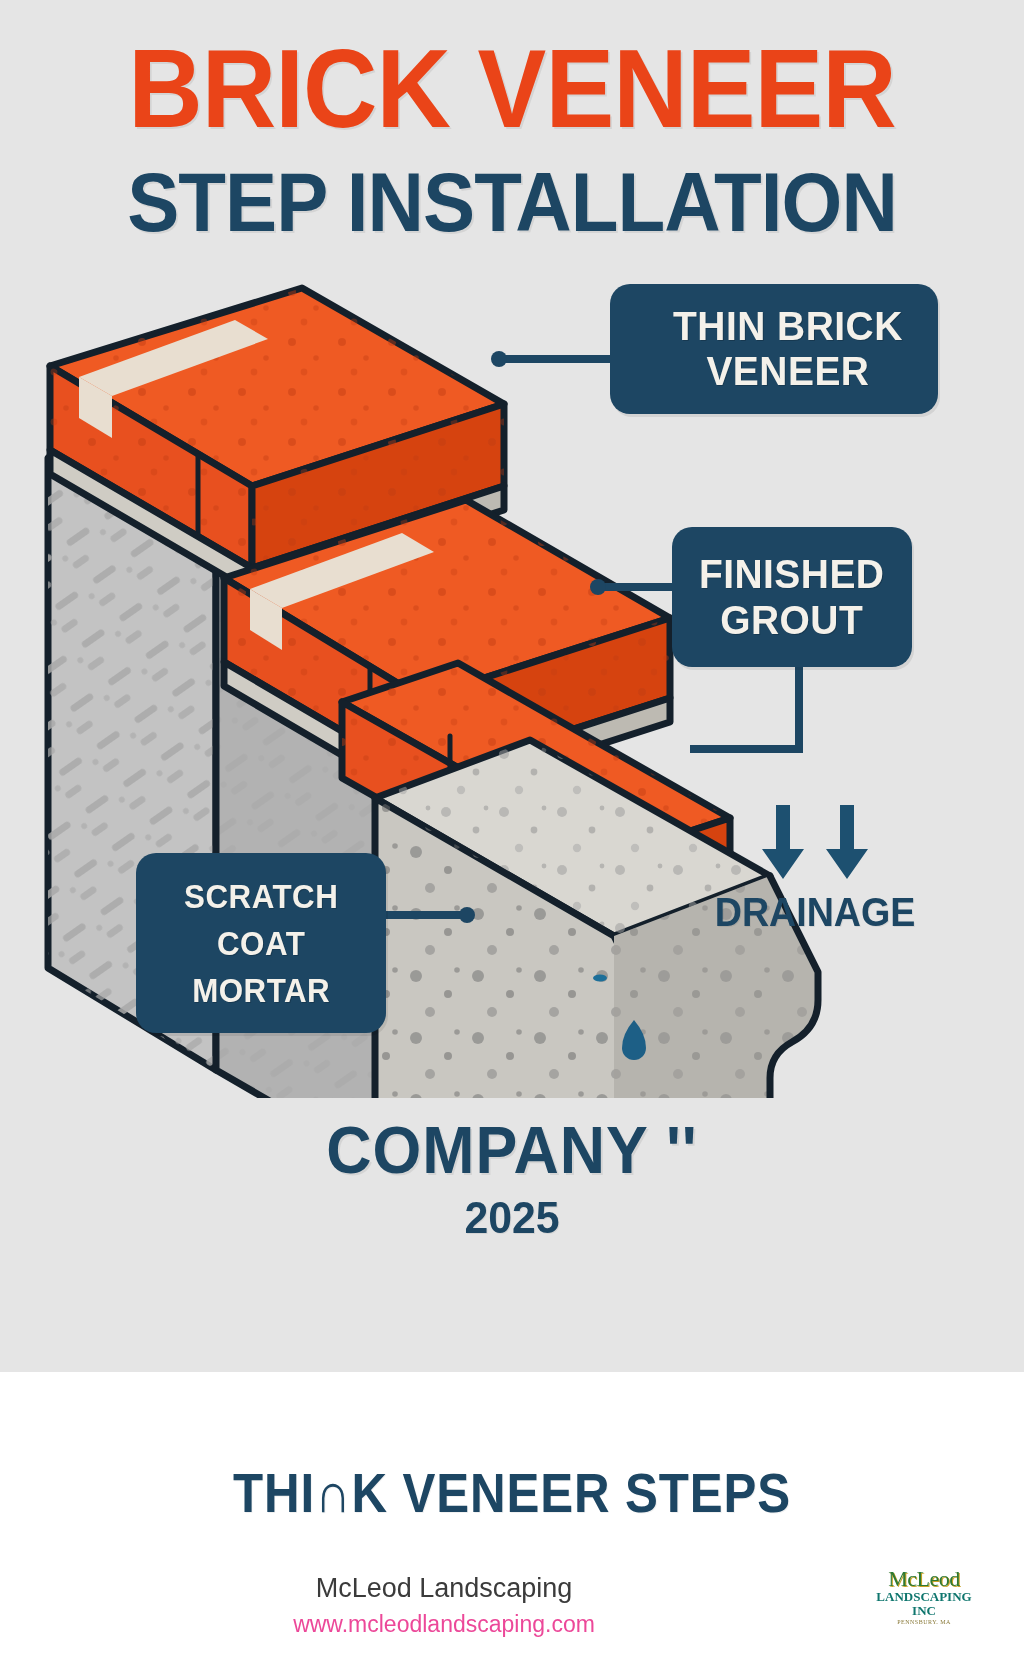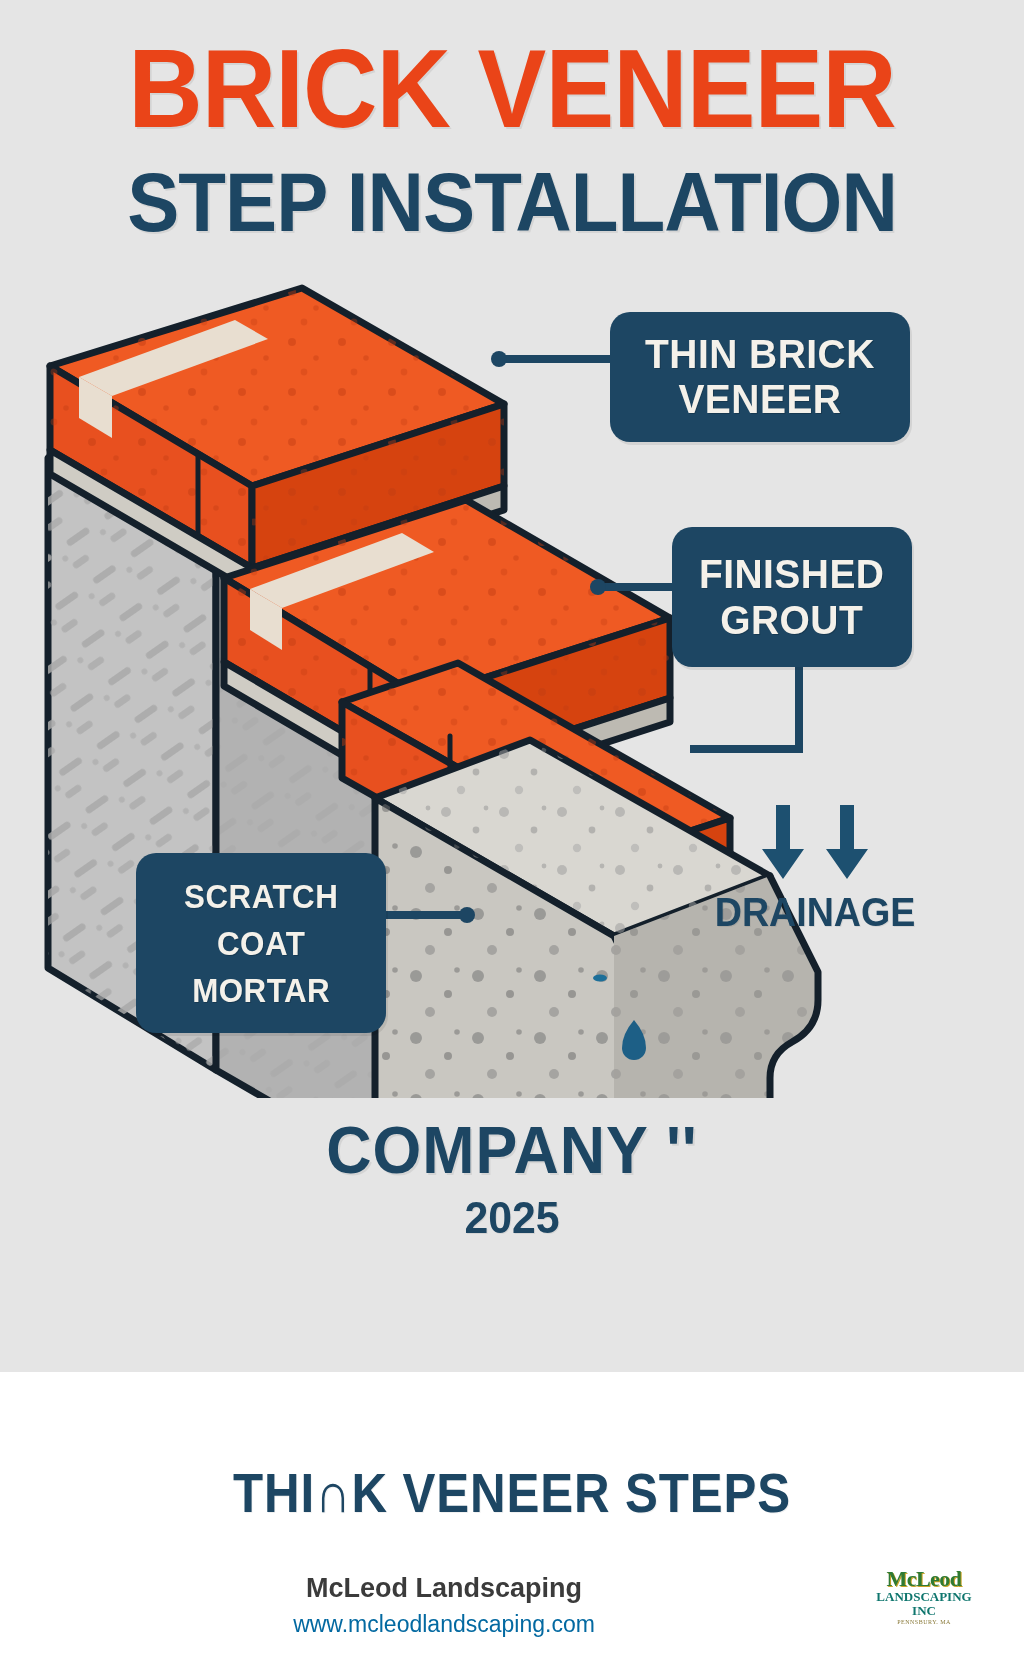--- a/index.html
+++ b/index.html
@@ -50,21 +50,21 @@
     border-radius:20px;
     color:#f4f1ea;
     font-weight:bold;
     text-align:center;
     display:flex;align-items:center;justify-content:center;
     letter-spacing:0.5px;
     box-shadow:2px 3px 0 rgba(0,0,0,0.08);
     z-index:30;
   }
   .callout span{display:block;transform:scaleX(0.95);text-shadow:1px 1px 0 rgba(0,0,0,0.18);}
-  #co-thin{left:610px;top:312px;width:300px;height:130px;font-size:41px;line-height:45px;}
+  #co-thin{left:610px;top:284px;width:300px;height:130px;font-size:41px;line-height:45px;padding-left:28px;}
   #co-grout{left:672px;top:527px;width:240px;height:140px;font-size:41px;line-height:46px;}
   #co-scratch{left:136px;top:853px;width:250px;height:180px;font-size:33px;line-height:47px;}
 
   .lead{position:absolute;background:#1d4663;z-index:25;}
   .dot{position:absolute;width:16px;height:16px;border-radius:50%;background:#1d4663;z-index:26;}
 
   
   #drainage-label{
     position:absolute;left:700px;top:890px;width:230px;
     text-align:center;font-size:40px;font-weight:bold;color:#1d4663;
@@ -86,36 +86,36 @@
     text-shadow:1px 1px 0 rgba(0,0,0,0.07);
   }
   .tagline{
     position:absolute;left:0;top:1432px;width:1024px;text-align:center;
     font-size:56px;font-weight:bold;color:#1d4663;letter-spacing:1px;
     transform:scaleX(0.88);
     text-shadow:1px 1px 0 rgba(0,0,0,0.06);
   }
   .brandname{
     position:absolute;left:0;top:1573px;width:1024px;
-    text-align:center;font-size:27px;font-weight:bold;color:#3b3b3b;
+    text-align:center;font-size:27px;font-weight:normal;color:#3b3b3b;
     padding-right:136px;box-sizing:border-box;
   }
   .brandurl{
     position:absolute;left:0;top:1611px;width:1024px;
-    text-align:center;font-size:23px;color:#0369a1;
+    text-align:center;font-size:23px;color:#ec4899;
     padding-right:136px;box-sizing:border-box;
   }
   
   #logo{
     position:absolute;left:872px;top:1568px;width:104px;height:56px;
     background:#ffffff;overflow:hidden;
   }
   #logo .l1{
     font-family:"Liberation Serif", serif;
-    font-weight:bold;font-size:22px;color:#2f7a33;
+    font-weight:normal;font-size:22px;color:#2f7a33;
     text-align:center;line-height:22px;letter-spacing:-0.5px;
     text-shadow:1px 1px 0 #c9a227;
   }
   #logo .l2{
     font-family:"Liberation Serif", serif;
     font-weight:bold;font-size:13px;color:#0f766e;
     text-align:center;line-height:14px;letter-spacing:0px;
   }
   #logo .l3{
     font-family:"Liberation Serif", serif;

